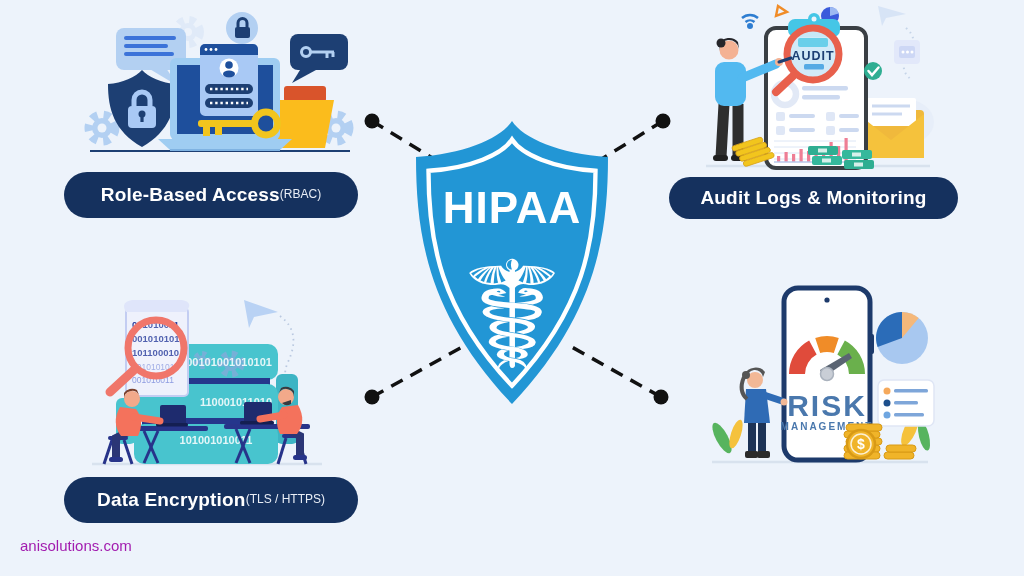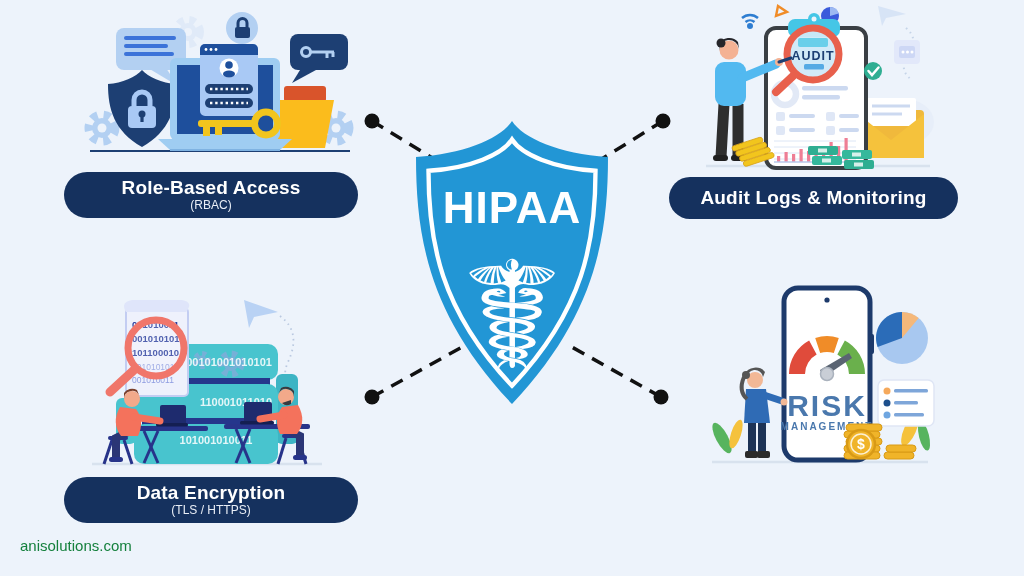--- a/index.html
+++ b/index.html
@@ -1,24 +1,24 @@
 <!DOCTYPE html>
 <html><head>
 <meta charset="utf-8">
 <style>
   html,body{margin:0;padding:0;}
   body{font-family:"Liberation Sans",sans-serif;}
   .canvas{position:relative;width:1024px;height:576px;background:#edf3fb;overflow:hidden;}
   .abs{position:absolute;}
   .pill{position:absolute;background:#15315e;border-radius:26px;color:#fff;
-        display:flex;flex-direction:column;align-items:center;justify-content:center;line-height:1.15;}
+        display:flex;flex-direction:row;align-items:center;justify-content:center;line-height:1.15;}
   .pill .t{font-size:19px;font-weight:700;letter-spacing:.2px;}
   .pill .s{font-size:12px;font-weight:400;color:#e9eef6;}
   .pill .s:empty{display:none;}
-  .watermark{position:absolute;left:20px;top:537px;font-size:15px;color:#15803d;}
+  .watermark{position:absolute;left:20px;top:537px;font-size:15px;color:#a21caf;}
   svg text{font-family:"Liberation Sans",sans-serif;}
   .mono{font-family:"DejaVu Sans Mono",monospace;}
 </style>
 </head>
 <body>
 
 <div class="canvas">
 
   <svg class="abs" style="left:0;top:0" width="1024" height="576" viewBox="0 0 1024 576">
     <g stroke="#111" stroke-width="3.5" stroke-dasharray="13 9">

